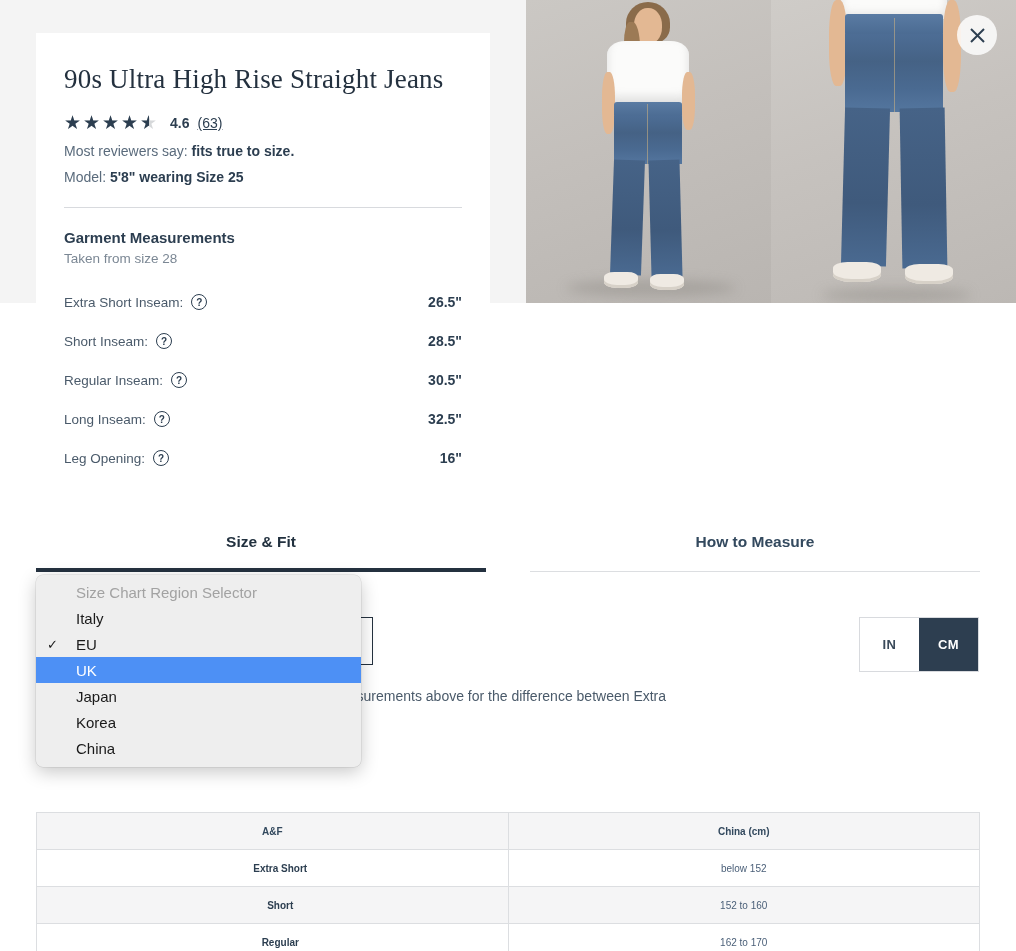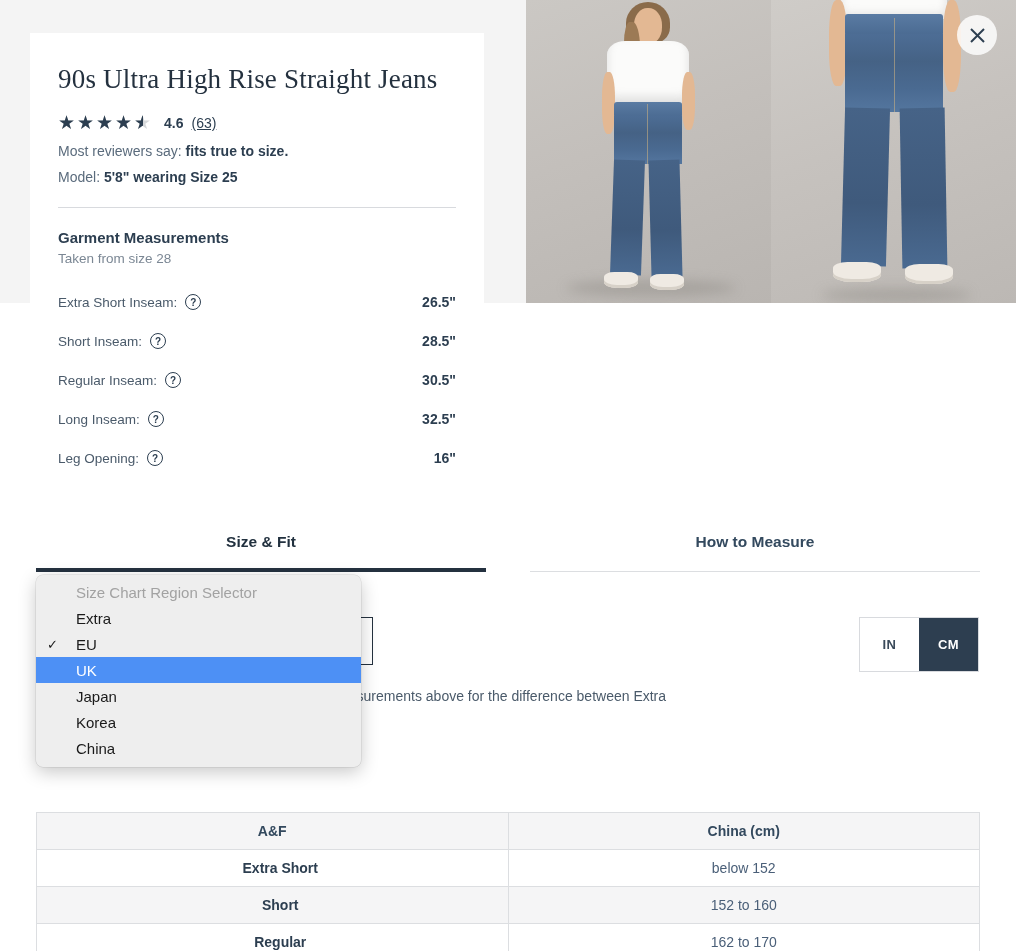--- a/index.html
+++ b/index.html
@@ -95,21 +95,21 @@
     background: rgba(255,255,255,0.82);
     border: none;
     cursor: pointer;
     display: flex; align-items: center; justify-content: center;
   }
   .close-btn svg { display: block; }
 
   
   .card {
     position: absolute;
-    left: 30px; top: 33px;
+    left: 36px; top: 33px;
     width: 454px;
     min-height: 472px;
     background: #ffffff;
     padding: 30px 28px 26px 28px;
     z-index: 5;
   }
 
   .product-title {
     font-family: "Liberation Serif", serif;
     font-size: 27px;
@@ -263,21 +263,21 @@
   .size-table {
     position: absolute;
     left: 36px; top: 812px;
     width: 944px;
     border-collapse: collapse;
     table-layout: fixed;
   }
   .size-table th, .size-table td {
     border: 1px solid #dcdee1;
     text-align: center;
-    font-size: 14px;
+    font-size: 10px;
     height: 37px;
     color: #33495e;
   }
   .size-table th {
     background: #f5f5f6;
     font-weight: bold;
   }
   .size-table td.cat {
     font-weight: bold;
     color: #2c3e50;
@@ -499,21 +499,21 @@
         <td class="cat">Regular</td>
         <td class="val">162 to 170</td>
       </tr>
     </tbody>
   </table>
 
   <div class="dropdown">
     <div class="dd-item header">Size Chart Region Selector</div>
 
     <div class="dd-item">
-      <span>Extra</span>
+      <span>Italy</span>
     </div>
 
     <div class="dd-item">
       <span class="dd-check">✓</span>
       <span>EU</span>
     </div>
 
     <div class="dd-item selected-highlight">
       <span>UK</span>
     </div>

